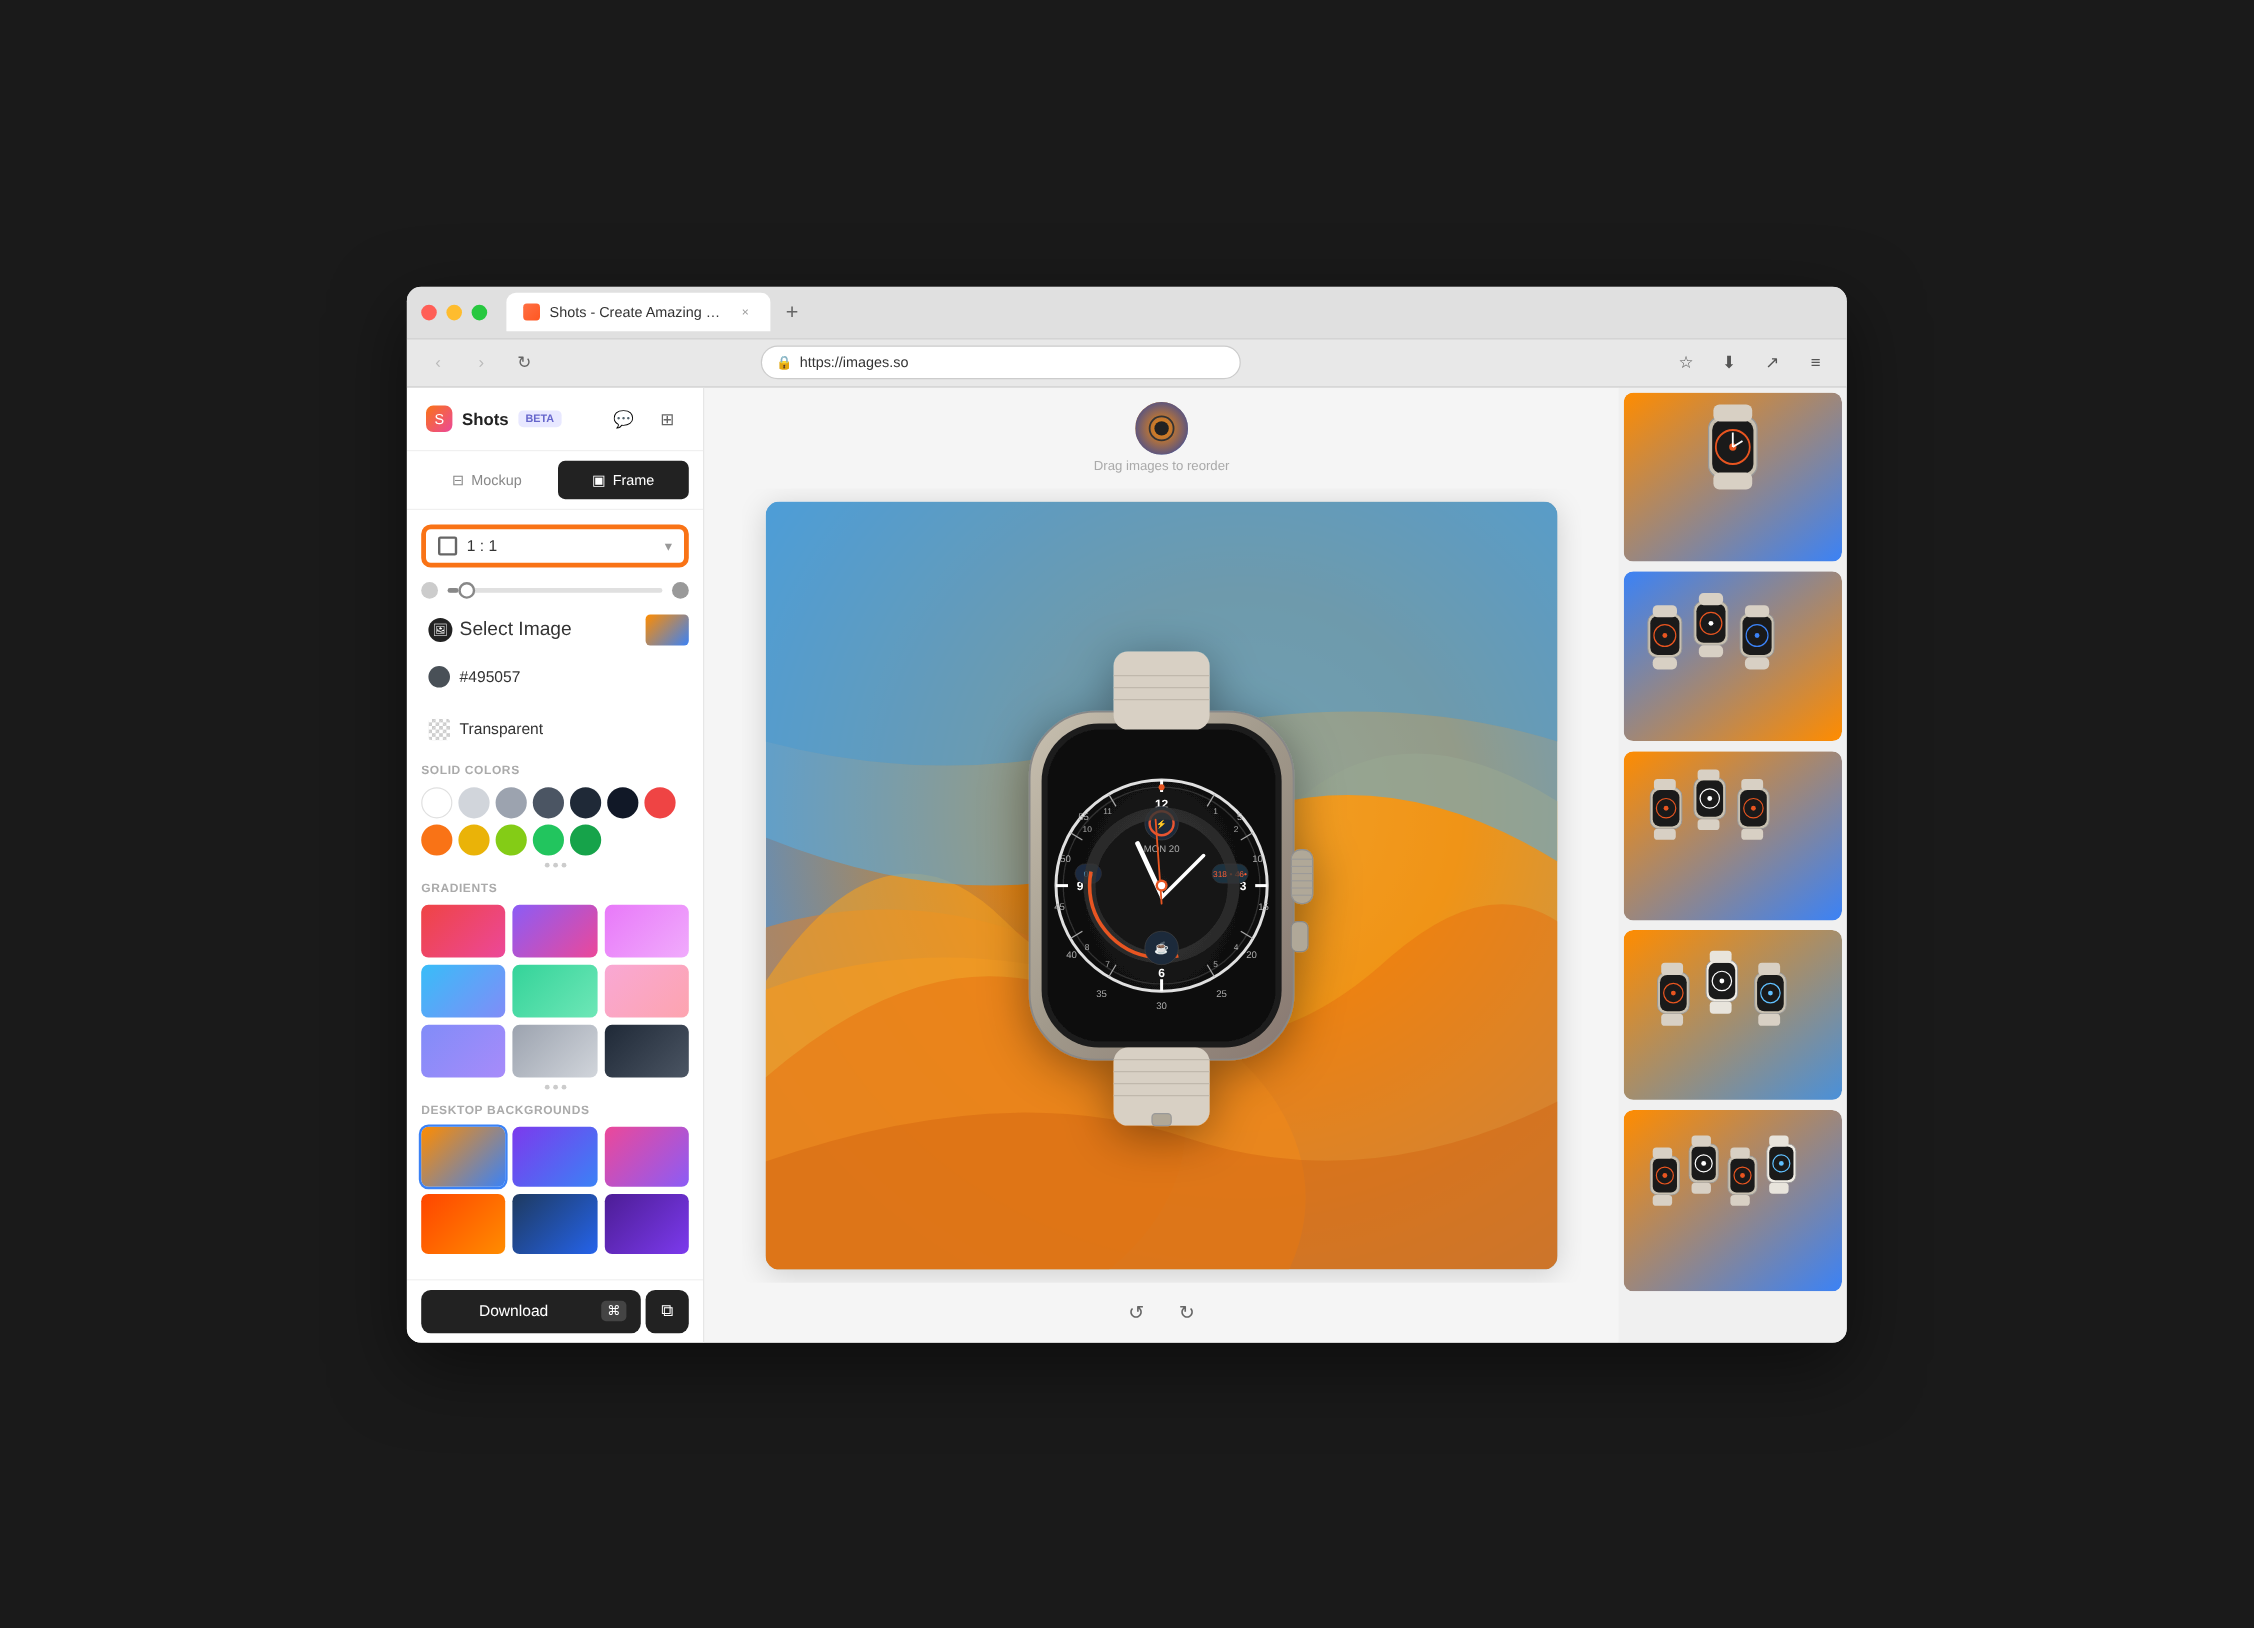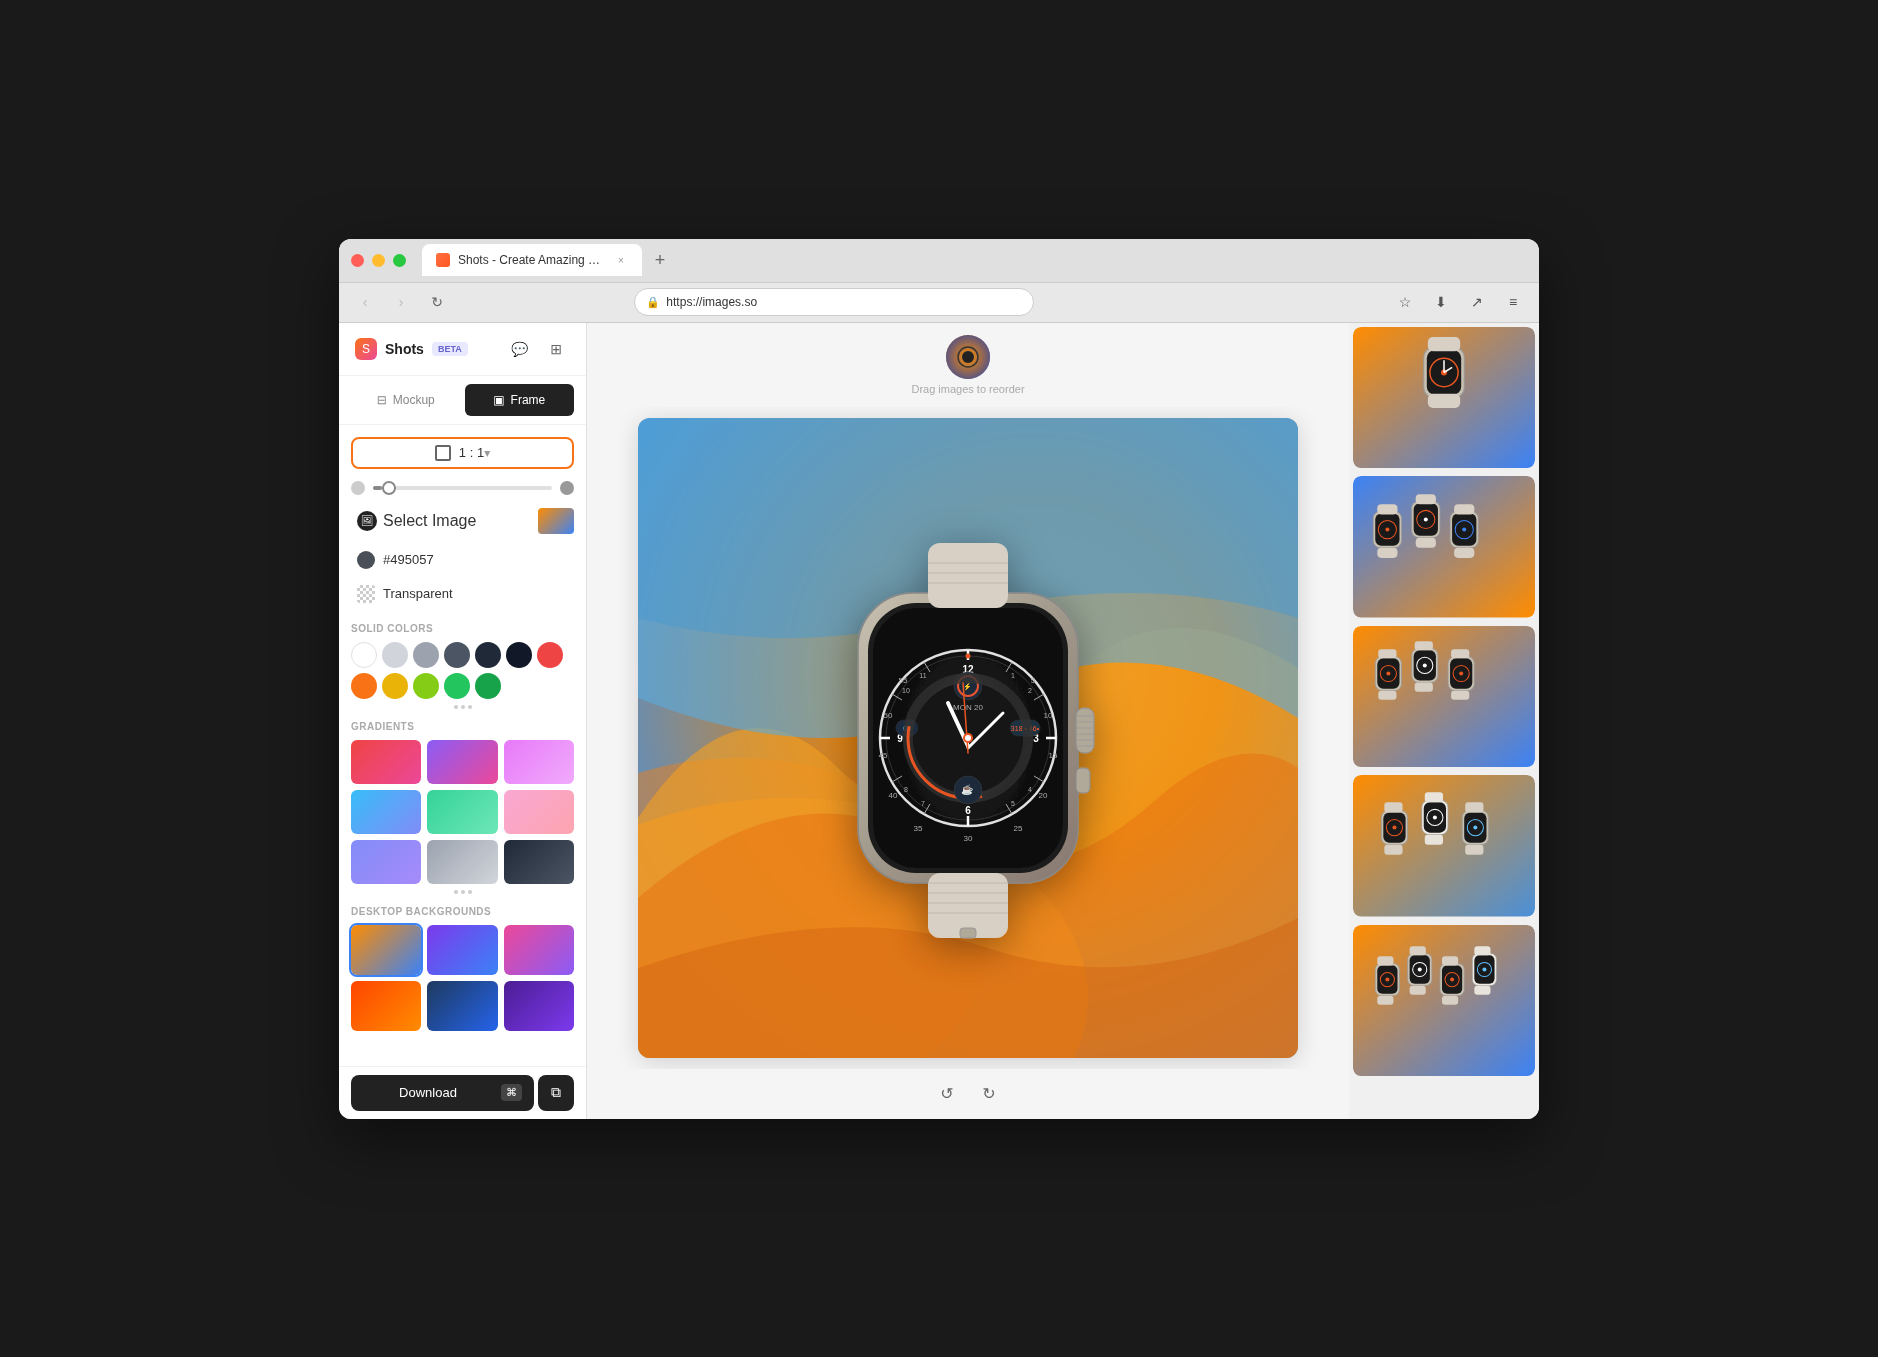--- a/index.html
+++ b/index.html
@@ -212,22 +212,22 @@
       padding: 12px;
     }
     .sidebar-scroll::-webkit-scrollbar { width: 4px; }
     .sidebar-scroll::-webkit-scrollbar-track { background: transparent; }
     .sidebar-scroll::-webkit-scrollbar-thumb { background: #ddd; border-radius: 2px; }
 
     
     .aspect-ratio-selector {
       display: flex;
       align-items: center;
-      justify-content: center;
-      border: 2px solid #f97316;
+      justify-content: space-between;
+      border: 4px solid #f97316;
       border-radius: 8px;
       padding: 6px 10px;
       margin-bottom: 12px;
       cursor: pointer;
     }
     .aspect-ratio-left {
       display: flex;
       align-items: center;
       gap: 8px;
     }
@@ -319,21 +319,21 @@
       border-radius: 4px;
       background: linear-gradient(135deg, #ff8c00, #3b82f6);
       overflow: hidden;
     }
 
     
     .color-row {
       display: flex;
       align-items: center;
       gap: 8px;
-      margin-bottom: 8px;
+      margin-bottom: 18px;
       cursor: pointer;
       padding: 4px 6px;
       border-radius: 6px;
     }
     .color-swatch-circle {
       width: 18px; height: 18px;
       border-radius: 50%;
       flex-shrink: 0;
     }
     .color-row-label {

